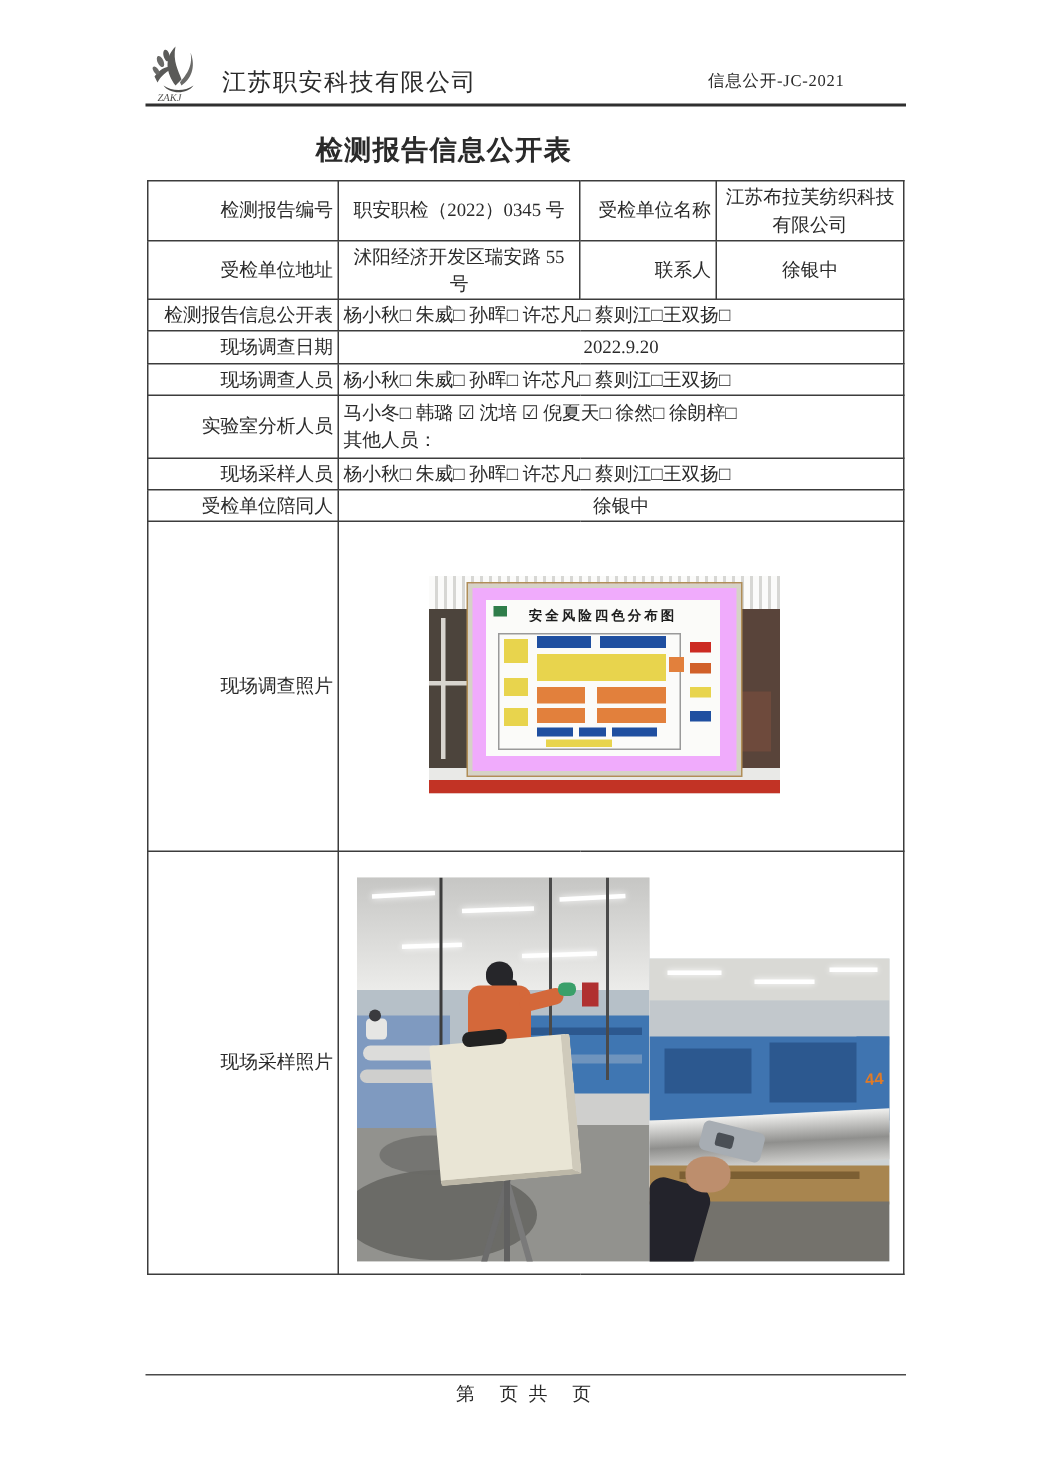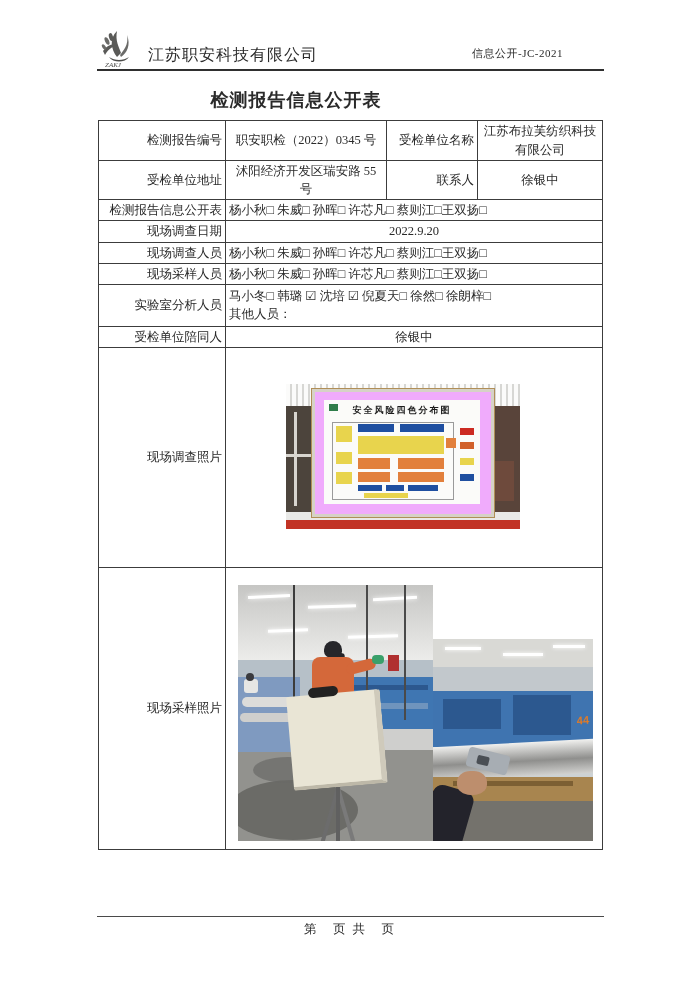--- a/index.html
+++ b/index.html
@@ -103,30 +103,30 @@
       <td class="lft" colspan="3">杨小秋□ 朱威□ 孙晖□ 许芯凡□ 蔡则江□王双扬□</td>
     </tr>
     <tr style="height:20px">
       <td class="lbl">现场调查日期</td>
       <td class="ctr" colspan="3">2022.9.20</td>
     </tr>
     <tr style="height:20px">
       <td class="lbl">现场调查人员</td>
       <td class="lft" colspan="3">杨小秋□ 朱威□ 孙晖□ 许芯凡□ 蔡则江□王双扬□</td>
     </tr>
-    <tr style="height:19px">
-      <td class="lbl">现场采样人员</td>
-      <td class="lft" colspan="3">杨小秋□ 朱威□ 孙晖□ 许芯凡□ 蔡则江□王双扬□</td>
-    </tr>
     <tr style="height:42px">
       <td class="lbl">实验室分析人员</td>
       <td class="lft" colspan="3">
         <div>马小冬□ 韩璐 ☑ 沈培 ☑ 倪夏天□ 徐然□ 徐朗梓□</div>
         <div>其他人员：</div>
       </td>
+    </tr>
+    <tr style="height:19px">
+      <td class="lbl">现场采样人员</td>
+      <td class="lft" colspan="3">杨小秋□ 朱威□ 孙晖□ 许芯凡□ 蔡则江□王双扬□</td>
     </tr>
     <tr style="height:20px">
       <td class="lbl">受检单位陪同人</td>
       <td class="ctr" colspan="3">徐银中</td>
     </tr>
 
     <tr style="height:220px">
       <td class="lbl">现场调查照片</td>
       <td class="photo-cell" colspan="3">
         <div id="photoA" class="abs">

